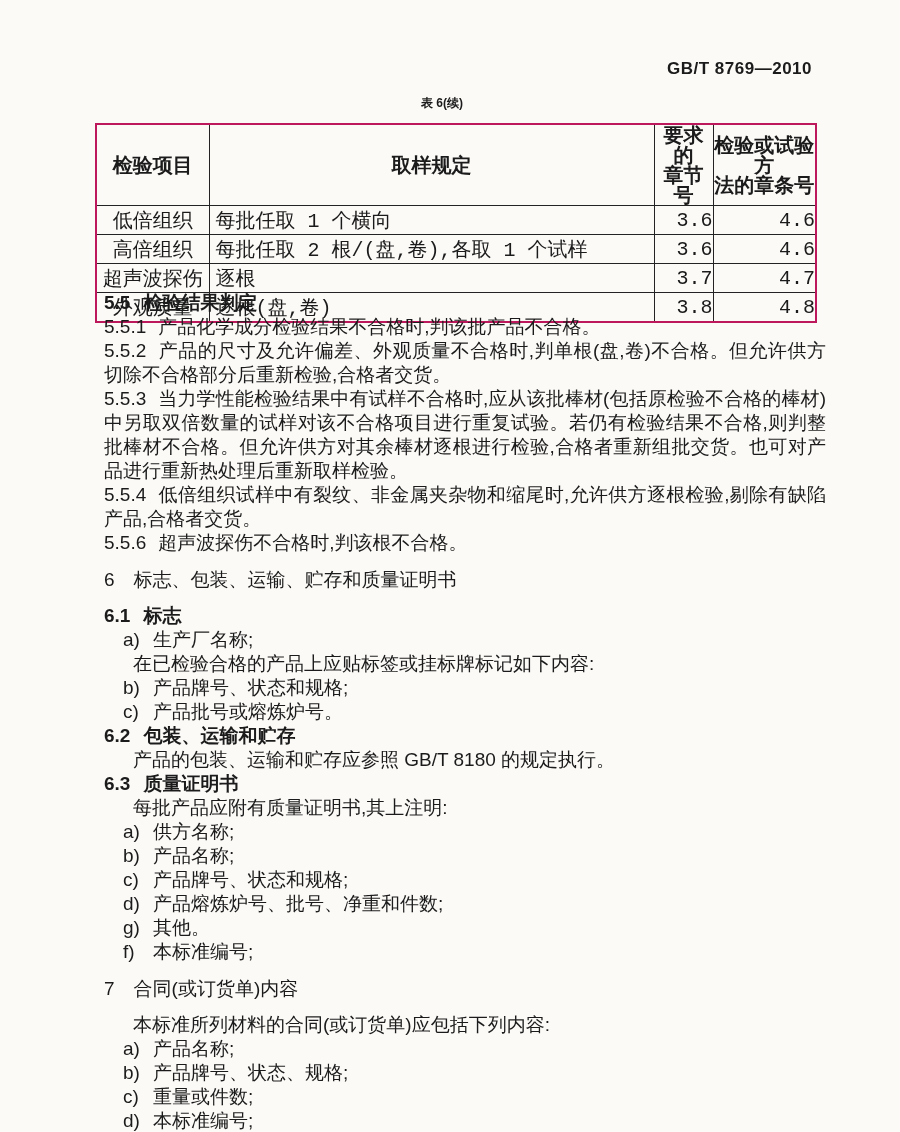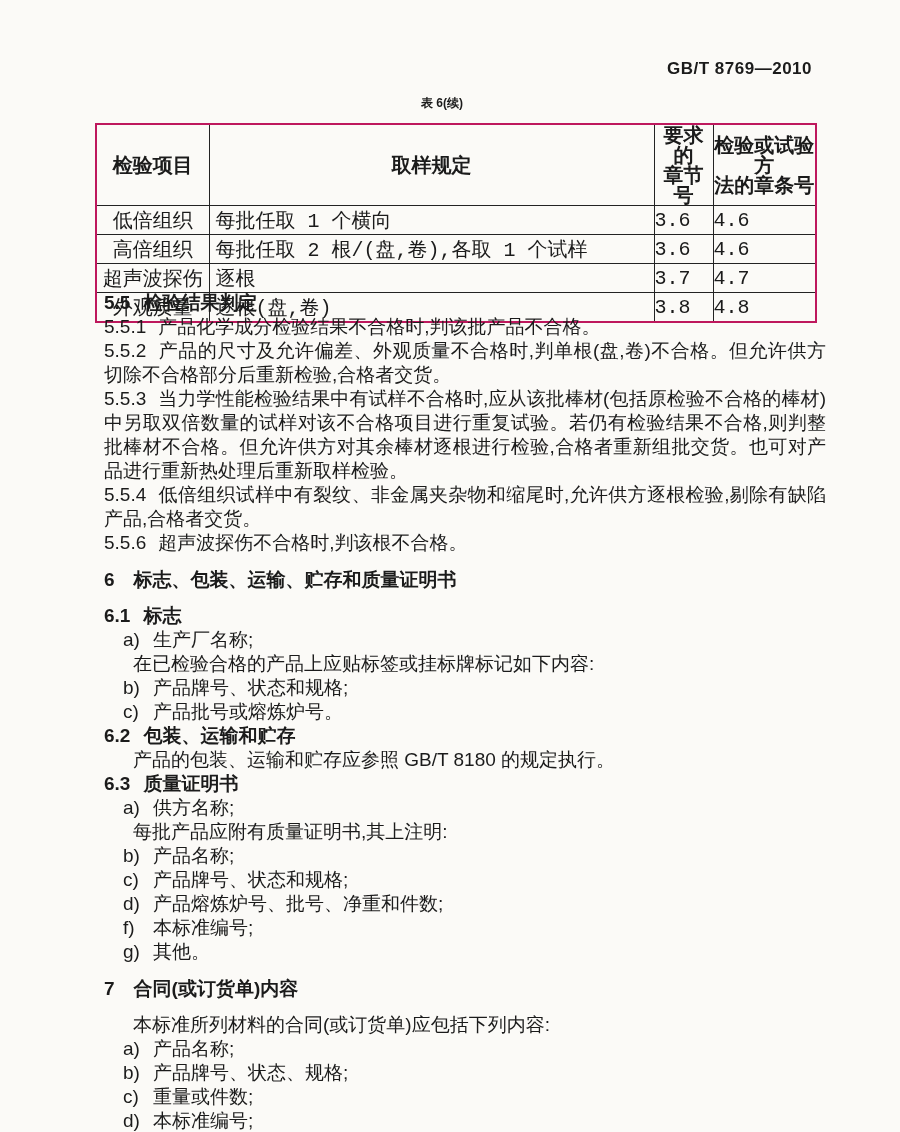--- a/index.html
+++ b/index.html
@@ -33,29 +33,29 @@
     border: 1px solid #232323;
     padding: 0;
   }
   table.spec th {
     height: 54px; font-weight: bold; text-align: center;
     line-height: 20px; vertical-align: middle;
   }
   table.spec td { height: 28px; vertical-align: middle; font-family: Liberation Mono, monospace; }
   table.spec td.col0 { text-align: center; }
   table.spec td.col1 { text-align: left; padding-left: 6px; }
-  table.spec td.col2, table.spec td.col3 { text-align: left; }
+  table.spec td.col2, table.spec td.col3 { text-align: right; }
 
   .content {
     position: absolute; top: 252px; left: 104px; width: 722px;
     font-size: 19px; line-height: 24px;
   }
   .item { text-align: justify; }
   .item .num { margin-right: 13px; }
-  .item-h1 { font-weight: bold; margin-top: 13px; margin-bottom: 12px; }
+  .item-h1 { font-weight: normal; margin-top: 13px; margin-bottom: 12px; }
   .item-h1 .num { margin-right: 19px; }
   .item-h2 { font-weight: bold; }
   .item-p .num { margin-right: 12px; }
   .item-indent { text-indent: 29px; }
   .item-li { padding-left: 19px; }
   .item-li .num { display: inline-block; width: 24px; margin-right: 6px; }
 
   .page-num {
     position: absolute; top: 1096px; left: 786px;
     font-size: 15px;
@@ -132,27 +132,27 @@
       <div class="item item-p"><span class="num">5.5.6</span><span>超声波探伤不合格时,判该根不合格。</span></div>
       <div class="item item-h1"><span class="num">6</span><span>标志、包装、运输、贮存和质量证明书</span></div>
       <div class="item item-h2"><span class="num">6.1</span><span>标志</span></div>
       <div class="item item-li"><span class="num">a)</span><span>生产厂名称;</span></div>
       <div class="item item-indent"><span>在已检验合格的产品上应贴标签或挂标牌标记如下内容:</span></div>
       <div class="item item-li"><span class="num">b)</span><span>产品牌号、状态和规格;</span></div>
       <div class="item item-li"><span class="num">c)</span><span>产品批号或熔炼炉号。</span></div>
       <div class="item item-h2"><span class="num">6.2</span><span>包装、运输和贮存</span></div>
       <div class="item item-indent"><span>产品的包装、运输和贮存应参照 GB/T 8180 的规定执行。</span></div>
       <div class="item item-h2"><span class="num">6.3</span><span>质量证明书</span></div>
+      <div class="item item-indent"><span>每批产品应附有质量证明书,其上注明:</span></div>
       <div class="item item-li"><span class="num">a)</span><span>供方名称;</span></div>
-      <div class="item item-indent"><span>每批产品应附有质量证明书,其上注明:</span></div>
       <div class="item item-li"><span class="num">b)</span><span>产品名称;</span></div>
       <div class="item item-li"><span class="num">c)</span><span>产品牌号、状态和规格;</span></div>
       <div class="item item-li"><span class="num">d)</span><span>产品熔炼炉号、批号、净重和件数;</span></div>
+      <div class="item item-li"><span class="num">g)</span><span>其他。</span></div>
       <div class="item item-li"><span class="num">f)</span><span>本标准编号;</span></div>
-      <div class="item item-li"><span class="num">g)</span><span>其他。</span></div>
       <div class="item item-h1"><span class="num">7</span><span>合同(或订货单)内容</span></div>
       <div class="item item-indent"><span>本标准所列材料的合同(或订货单)应包括下列内容:</span></div>
       <div class="item item-li"><span class="num">a)</span><span>产品名称;</span></div>
       <div class="item item-li"><span class="num">b)</span><span>产品牌号、状态、规格;</span></div>
       <div class="item item-li"><span class="num">c)</span><span>重量或件数;</span></div>
       <div class="item item-li"><span class="num">d)</span><span>本标准编号;</span></div>
       <div class="item item-li"><span class="num">e)</span><span>其他特殊要求。</span></div>
     </div>
 
   <div class="page-num">5</div>

